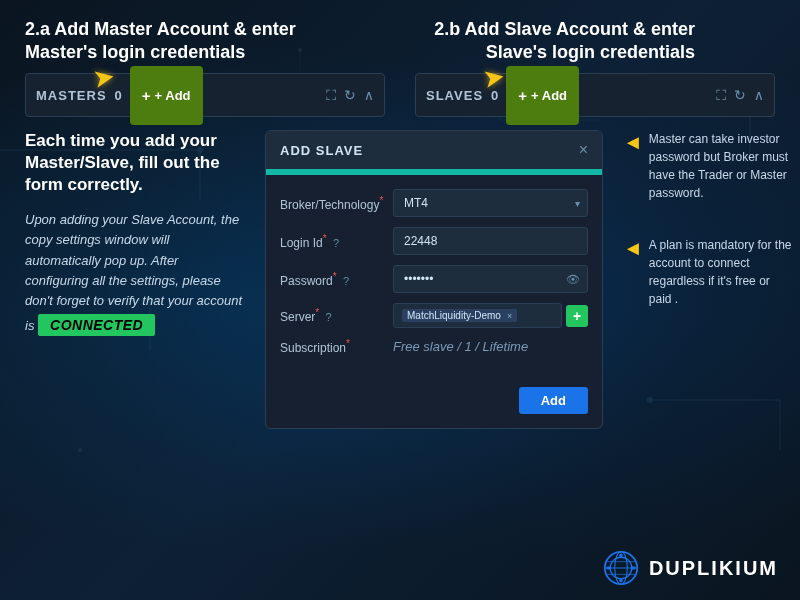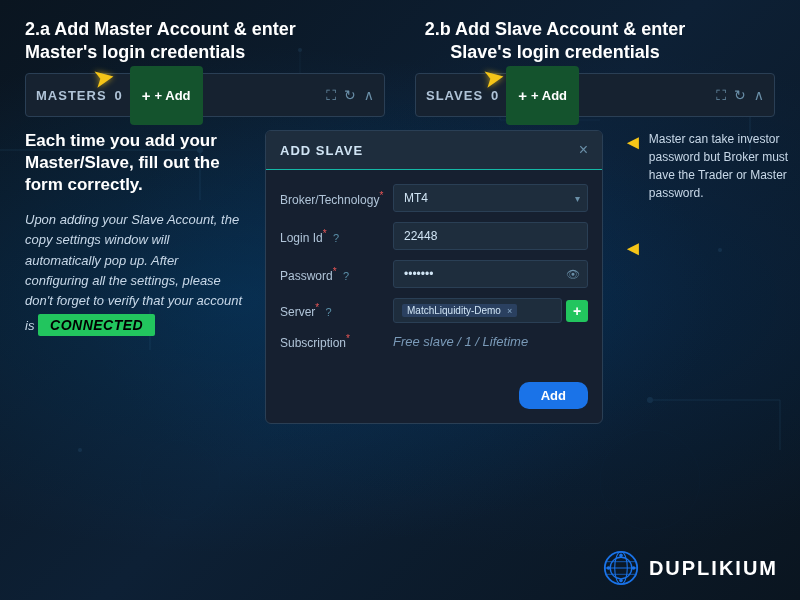--- a/index.html
+++ b/index.html
@@ -69,21 +69,21 @@
       letter-spacing: 1px;
     }
 
     .account-bar-count {
       color: #b0c4d8;
       font-size: 13px;
       font-weight: 700;
     }
 
     .btn-add {
-      background: #14532d;
+      background: #4d7c0f;
       color: white;
       border: none;
       border-radius: 4px;
       padding: 21px 12px;
       font-size: 13px;
       font-weight: 700;
       cursor: pointer;
       display: flex;
       align-items: center;
       gap: 4px;
@@ -166,21 +166,21 @@
       border-radius: 6px;
       overflow: hidden;
     }
 
     .modal-header {
       background: #1e2d3d;
       padding: 10px 14px;
       display: flex;
       justify-content: space-between;
       align-items: center;
-      border-bottom: 1px solid #14b8a6;
+      border-bottom: 6px solid #14b8a6;
     }
 
     .modal-title {
       color: #d0e4f4;
       font-size: 13px;
       font-weight: 700;
       letter-spacing: 1px;
     }
 
     .modal-close {
@@ -345,21 +345,21 @@
     .modal-footer {
       display: flex;
       justify-content: flex-end;
       padding: 8px 14px 14px;
     }
 
     .btn-modal-add {
       background: #1a73e8;
       color: white;
       border: none;
-      border-radius: 10px;
+      border-radius: 3px;
       padding: 6px 22px;
       font-size: 13px;
       font-weight: 700;
       cursor: pointer;
     }
 
     
     .right-col {
       width: 170px;
       flex-shrink: 0;
@@ -508,21 +508,21 @@
             <span class="bar-icon">⛶</span>
             <span class="bar-icon">↻</span>
             <span class="bar-icon">∧</span>
           </div>
         </div>
         <div class="arrow-abs">➤</div>
       </div>
     </div>
 
     <div class="top-right">
-      <div class="section-title" style="text-align:center;">2.b Add Slave Account &amp; enter Slave's login credentials</div>
+      <div class="section-title" style="text-align:right;">2.b Add Slave Account &amp; enter Slave's login credentials</div>
       <div class="bar-wrap">
         <div class="account-bar">
           <span class="account-bar-label">SLAVES</span>
           <span class="account-bar-count">0</span>
           <button class="btn-add">+ Add</button>
           <div class="bar-icons">
             <span class="bar-icon">⛶</span>
             <span class="bar-icon">↻</span>
             <span class="bar-icon">∧</span>
           </div>
@@ -612,20 +612,21 @@
       </div>
     </div>
 
     <div class="right-col">
       <div class="tip-arrow">
         <span class="tip-arrow-icon">◄</span>
         <div class="tip-box">Master can take investor password but Broker must have the Trader or Master password.</div>
       </div>
       <div class="tip-arrow">
         <span class="tip-arrow-icon">◄</span>
+        <div class="tip-box">A plan  is mandatory  for the account to connect regardless if it's free or paid .</div>
       </div>
     </div>
 
   </div>
 
   <div class="logo-area">
     <svg class="logo-icon" viewBox="0 0 40 40" xmlns="http://www.w3.org/2000/svg">
       <circle cx="20" cy="20" r="18" fill="none" stroke="#1a73e8" stroke-width="2"></circle>
       <circle cx="20" cy="20" r="12" fill="none" stroke="#1a73e8" stroke-width="1.5"></circle>
 

